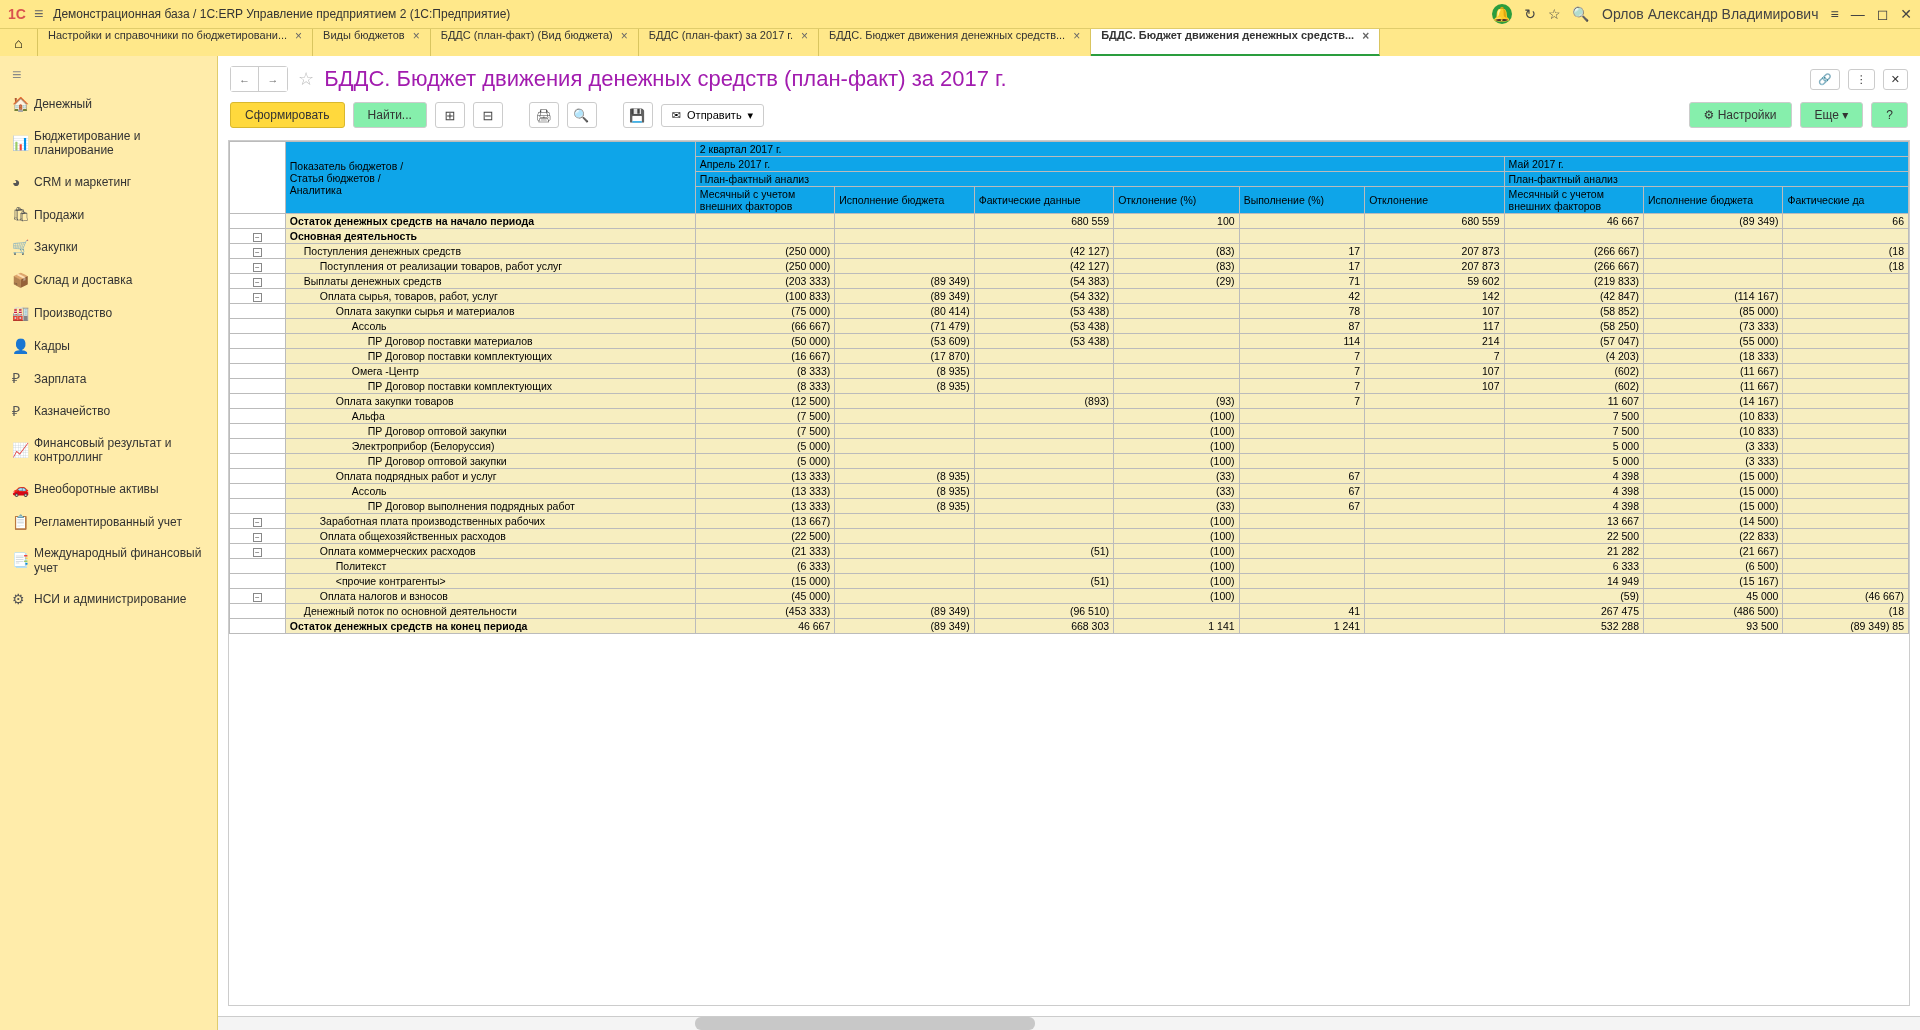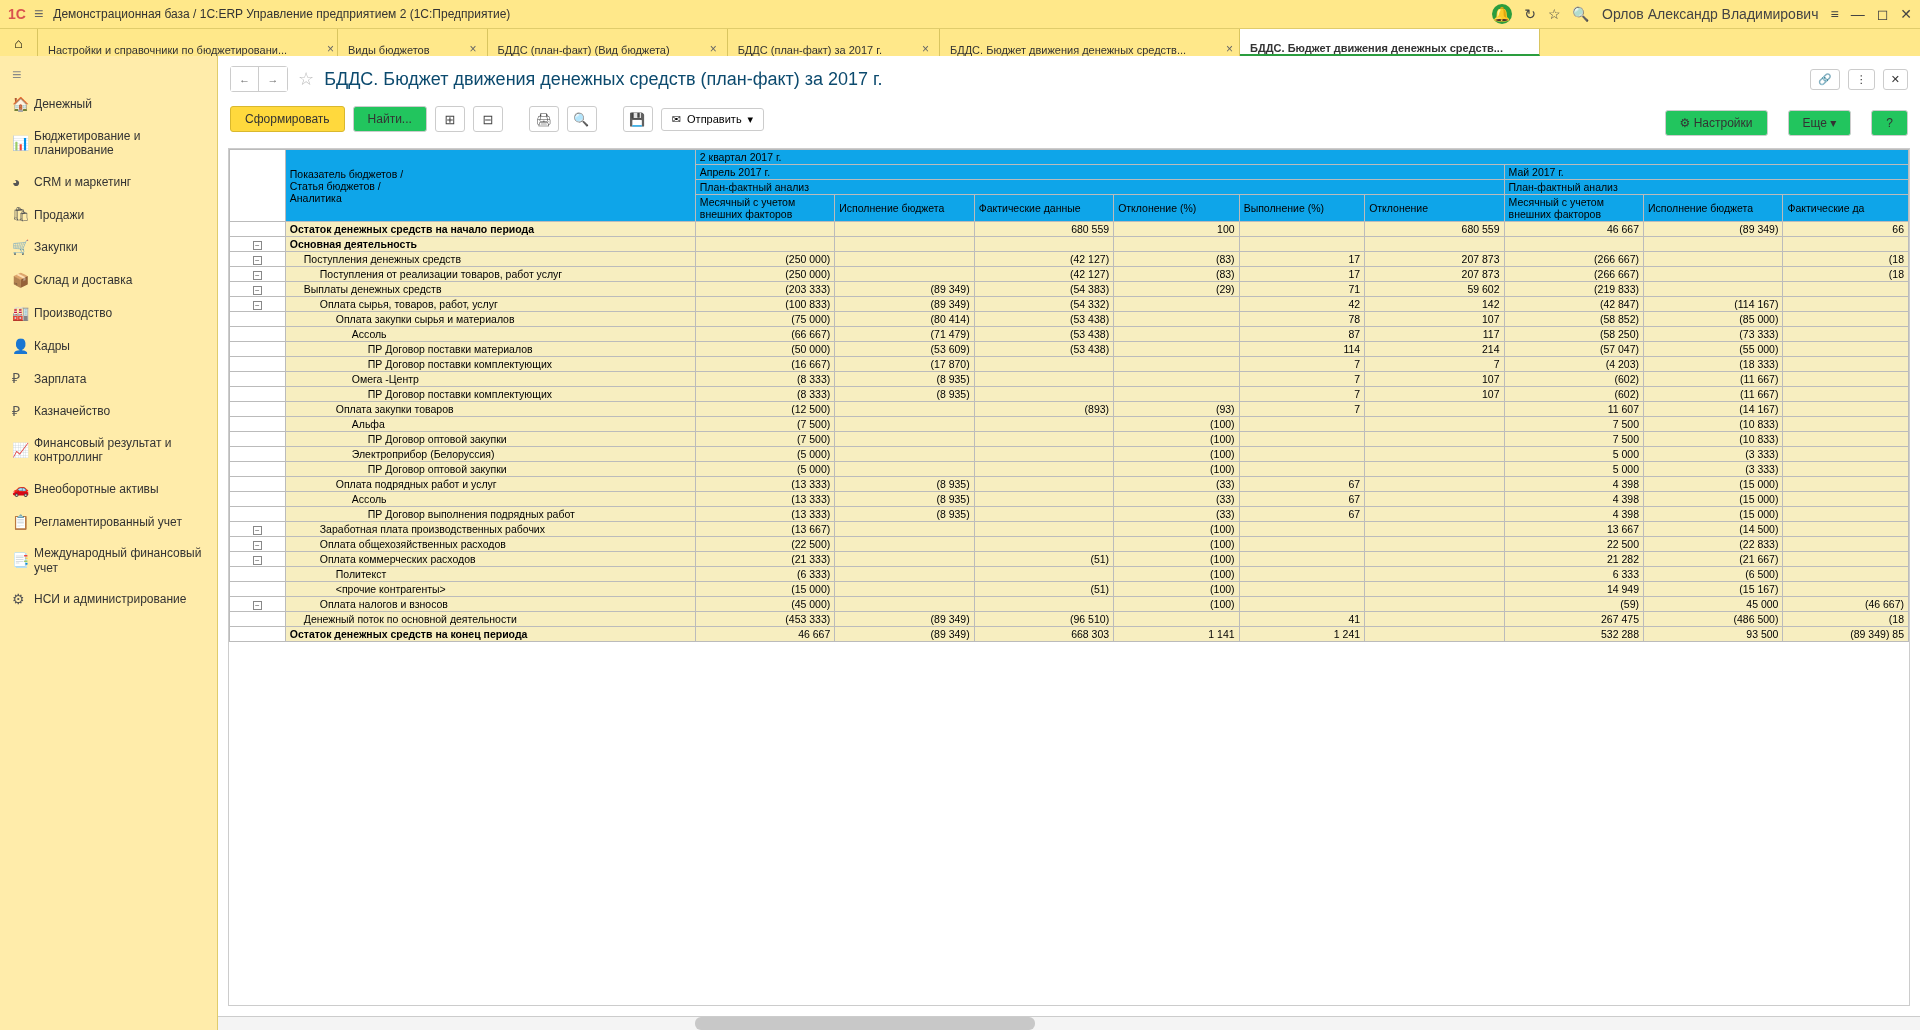--- a/index.html
+++ b/index.html
@@ -10,51 +10,51 @@
 .titlebar .logo { color: #d9534f; font-weight: bold; margin-right: 8px; font-size: 14px; }
 .menu-icon { margin-right: 10px; color: #666; font-size: 16px; }
 .titlebar-right { margin-left: auto; display: flex; align-items: center; gap: 12px; }
 .titlebar-right .circle-icon { width: 20px; height: 20px; background: #2a9d3e; border-radius: 50%; display: flex; align-items: center; justify-content: center; color: #fff; }
 .titlebar-right span { color: #444; font-size: 14px; }
 .user-name { font-size: 11px; color: #333; }
 
 
 .tabsbar { height: 28px; background: #ffe88a; border-top: 1px solid #e0cc6c; display: flex; align-items: stretch; }
 .home-tab { width: 38px; display: flex; align-items: center; justify-content: center; border-right: 1px solid #d9c560; font-size: 14px; }
-.tab { display: flex; align-items: flex-end; padding: 0 10px; border-right: 1px solid #d9c560; font-size: 11px; color: #333; max-width: 300px; overflow: hidden; white-space: nowrap; gap: 32px; }
+.tab { display: flex; align-items: flex-start; padding: 0 10px; border-right: 1px solid #d9c560; font-size: 11px; color: #333; max-width: 300px; overflow: hidden; white-space: nowrap; }
 .tab.active { background: #fff; border-bottom: 2px solid #2a9d3e; font-weight: bold; }
 .tab .close { margin-left: 8px; color: #666; font-size: 12px; }
 
 
 .main { display: flex; height: calc(100vh - 56px); }
 
 
 .sidebar { width: 218px; background: #ffecaa; border-right: 1px solid #e0cc6c; overflow-y: auto; padding-top: 6px; }
 .side-toggle { padding: 4px 12px; color: #888; font-size: 16px; }
 .sidebar-item { display: flex; align-items: center; padding: 8px 12px; font-size: 12px; color: #333; cursor: pointer; line-height: 1.2; }
 .sidebar-item .sicon { width: 22px; font-size: 14px; color: #555; }
 .sidebar-item .slabel { flex: 1; }
 
 
 .content { flex: 1; display: flex; flex-direction: column; background: #fff; overflow: hidden; }
 .header-row { display: flex; align-items: center; padding: 10px 12px 6px 12px; gap: 10px; }
 .nav-group { display: flex; border: 1px solid #ccc; border-radius: 3px; }
 .nav-btn { width: 28px; height: 24px; display: flex; align-items: center; justify-content: center; color: #666; background: #fff; border-right: 1px solid #ccc; }
 .nav-btn:last-child { border-right: none; }
 .star-icon { font-size: 18px; color: #bbb; }
-.page-title { font-size: 18px; font-weight: 400; color: #0c4a6e; }
+.page-title { font-size: 22px; font-weight: 400; color: #a21caf; }
 .header-right { margin-left: auto; display: flex; gap: 8px; }
 .small-btn { padding: 3px 7px; border: 1px solid #ccc; border-radius: 3px; background: #fff; font-size: 11px; color: #333; }
 
 
 .toolbar { display: flex; align-items: center; padding: 4px 12px 12px 12px; gap: 8px; }
-.btn { padding: 5px 14px; border: 1px solid #ccc; border-radius: 3px; background: #22c55e; font-size: 12px; color: #333; cursor: pointer; }
+.btn { padding: 5px 14px; border: 1px solid #ccc; border-radius: 3px; background: #86efac; font-size: 12px; color: #333; cursor: pointer; }
 .btn.primary { background: #ffd93d; border-color: #d9b82e; font-weight: 500; }
 .icon-btn { width: 30px; height: 26px; display: flex; align-items: center; justify-content: center; border: 1px solid #ccc; border-radius: 3px; background: #fff; font-size: 13px; color: #444; }
-.toolbar-right { margin-left: auto; display: flex; gap: 20px; margin-top: 8px; }
+.toolbar-right { margin-left: auto; display: flex; gap: 8px; }
 .send-btn { display: flex; align-items: center; gap: 6px; padding: 4px 10px; border: 1px solid #ccc; border-radius: 3px; background: #fff; }
 
 
 .report-wrap { flex: 1; overflow: auto; margin: 0 10px 10px 10px; border: 1px solid #ccc; }
 .report-inner { min-width: 1560px; }
 table { border-collapse: collapse; width: 100%; font-size: 10.5px; }
 th, td { border: 1px solid #bbb; padding: 1px 4px; text-align: right; white-space: nowrap; height: 14px; }
 th { background: #0ea5e9; font-weight: normal; text-align: left; }
 .treecol { width: 40px; border: 1px solid #bbb; background: #fff; text-align: center; vertical-align: top; }
 .rowhead { text-align: left; background: #f7eec0; }

